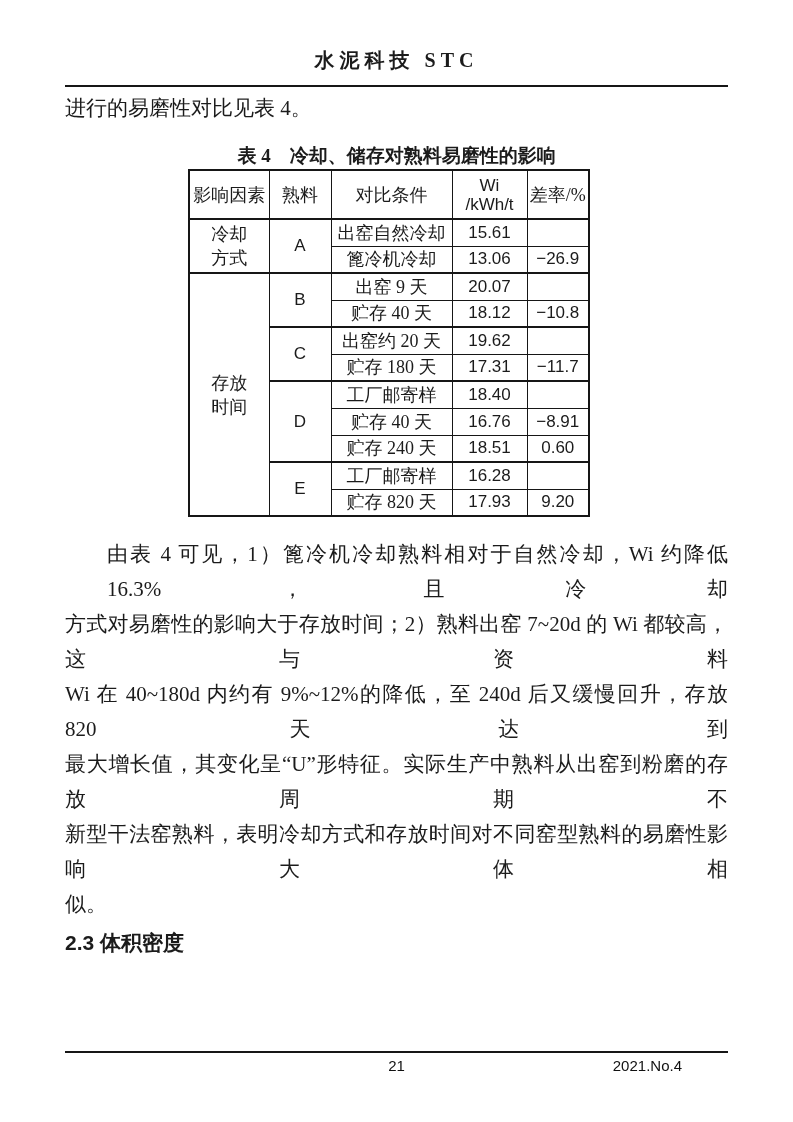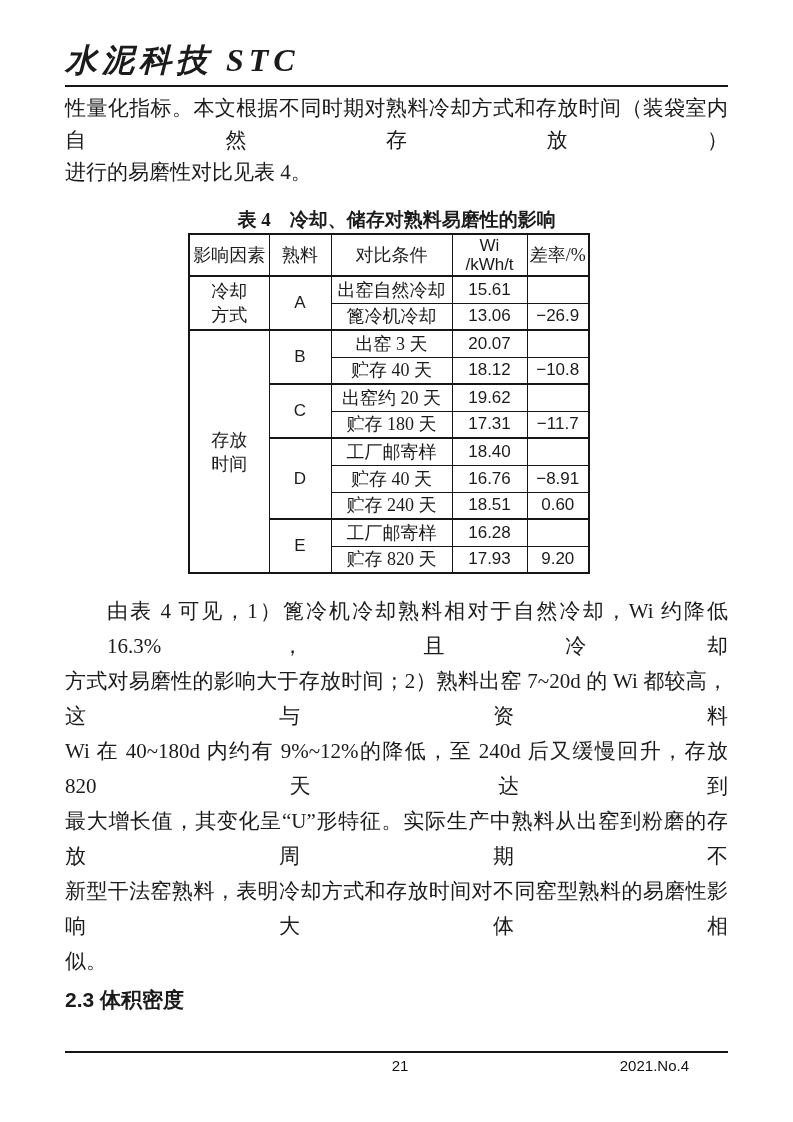--- a/index.html
+++ b/index.html
@@ -10,24 +10,23 @@
     height: 1122px;
     background: #ffffff;
     font-family: "Liberation Serif", serif;
     color: #1b1b1b;
     padding: 0 65px;
     overflow: hidden;
   }
   
   .journal-header { padding-top: 44px; }
   .journal-title {
-    text-align: left;
-    font-size: 32px;
+    text-align: center;
+    font-size: 20px;
     line-height: 32px;
-    font-style: italic;
     font-weight: 600;
     letter-spacing: 5px;
     font-family: "Liberation Serif", serif;
   }
   .header-rule {
     margin-top: 9px;
     border-top: 2px solid #161616;
     height: 0;
   }
   
@@ -57,21 +56,21 @@
     border: 2px solid #161616;
     font-size: 18px;
   }
   table.data-table td, table.data-table th {
     border: 1px solid #161616;
     text-align: center;
     vertical-align: middle;
     padding: 0 2px;
     font-weight: normal;
   }
-  table.data-table thead th { height: 42px; border-bottom: 2px solid #161616; }
+  table.data-table thead th { height: 49px; border-bottom: 2px solid #161616; }
   table.data-table tbody td { height: 27px; }
   tr.group-start td { border-top: 2px solid #161616; }
   .num { font-family: "Liberation Sans", sans-serif; font-size: 17px; }
   .wi-head { font-family: "Liberation Sans", sans-serif; font-size: 17px; line-height: 19px; }
   .factor-cell div { line-height: 24px; }
   
   .sec-heading {
     margin-top: 6px;
     font-size: 21px;
     line-height: 30px;
@@ -80,41 +79,40 @@
   }
   
   .footer-rule {
     position: absolute;
     left: 65px; right: 65px; top: 1051px;
     border-top: 2px solid #161616;
     height: 0;
   }
   .footer-row {
     position: absolute;
-    left: 65px; right: 58px; top: 1056px;
+    left: 65px; right: 65px; top: 1056px;
     height: 20px;
     font-family: "Liberation Sans", sans-serif;
     font-size: 15px;
     color: #111;
   }
   .footer-page { text-align: center; line-height: 20px; }
   .footer-issue { position: absolute; right: 46px; top: 0; line-height: 20px; }
 </style>
 </head>
 <body>
 
 <div class="page">
 
   <div class="journal-header">
     <div class="journal-title">水泥科技 STC</div>
     <div class="header-rule"></div>
   </div>
 
   <div class="para p1">
-      <div class="tline just"><span>性量化指标。本文根据不同时期对熟料冷却方式和存放时间（装袋室内自然存放）</span></div>
       <div class="tline"><span>进行的易磨性对比见表 4。</span></div>
     </div>
 
   <div class="tbl-caption">表 4　冷却、储存对熟料易磨性的影响</div>
 
   <table class="data-table">
     <colgroup>
       <col style="width:80px">
         <col style="width:62px">
         <col style="width:121px">
@@ -148,21 +146,21 @@
           <td>篦冷机冷却</td>
           <td class="num">13.06</td>
           <td class="num">−26.9</td>
         </tr>
         <tr class="group-start">
           <td class="factor-cell" rowspan="9">
             <div>存放</div>
             <div>时间</div>
           </td>
           <td class="num" rowspan="2">B</td>
-          <td>出窑 3 天</td>
+          <td>出窑 9 天</td>
           <td class="num">20.07</td>
           <td class="num"></td>
         </tr>
         <tr>
           <td>贮存 40 天</td>
           <td class="num">18.12</td>
           <td class="num">−10.8</td>
         </tr>
         <tr class="group-start">
           <td class="num" rowspan="2">C</td>

